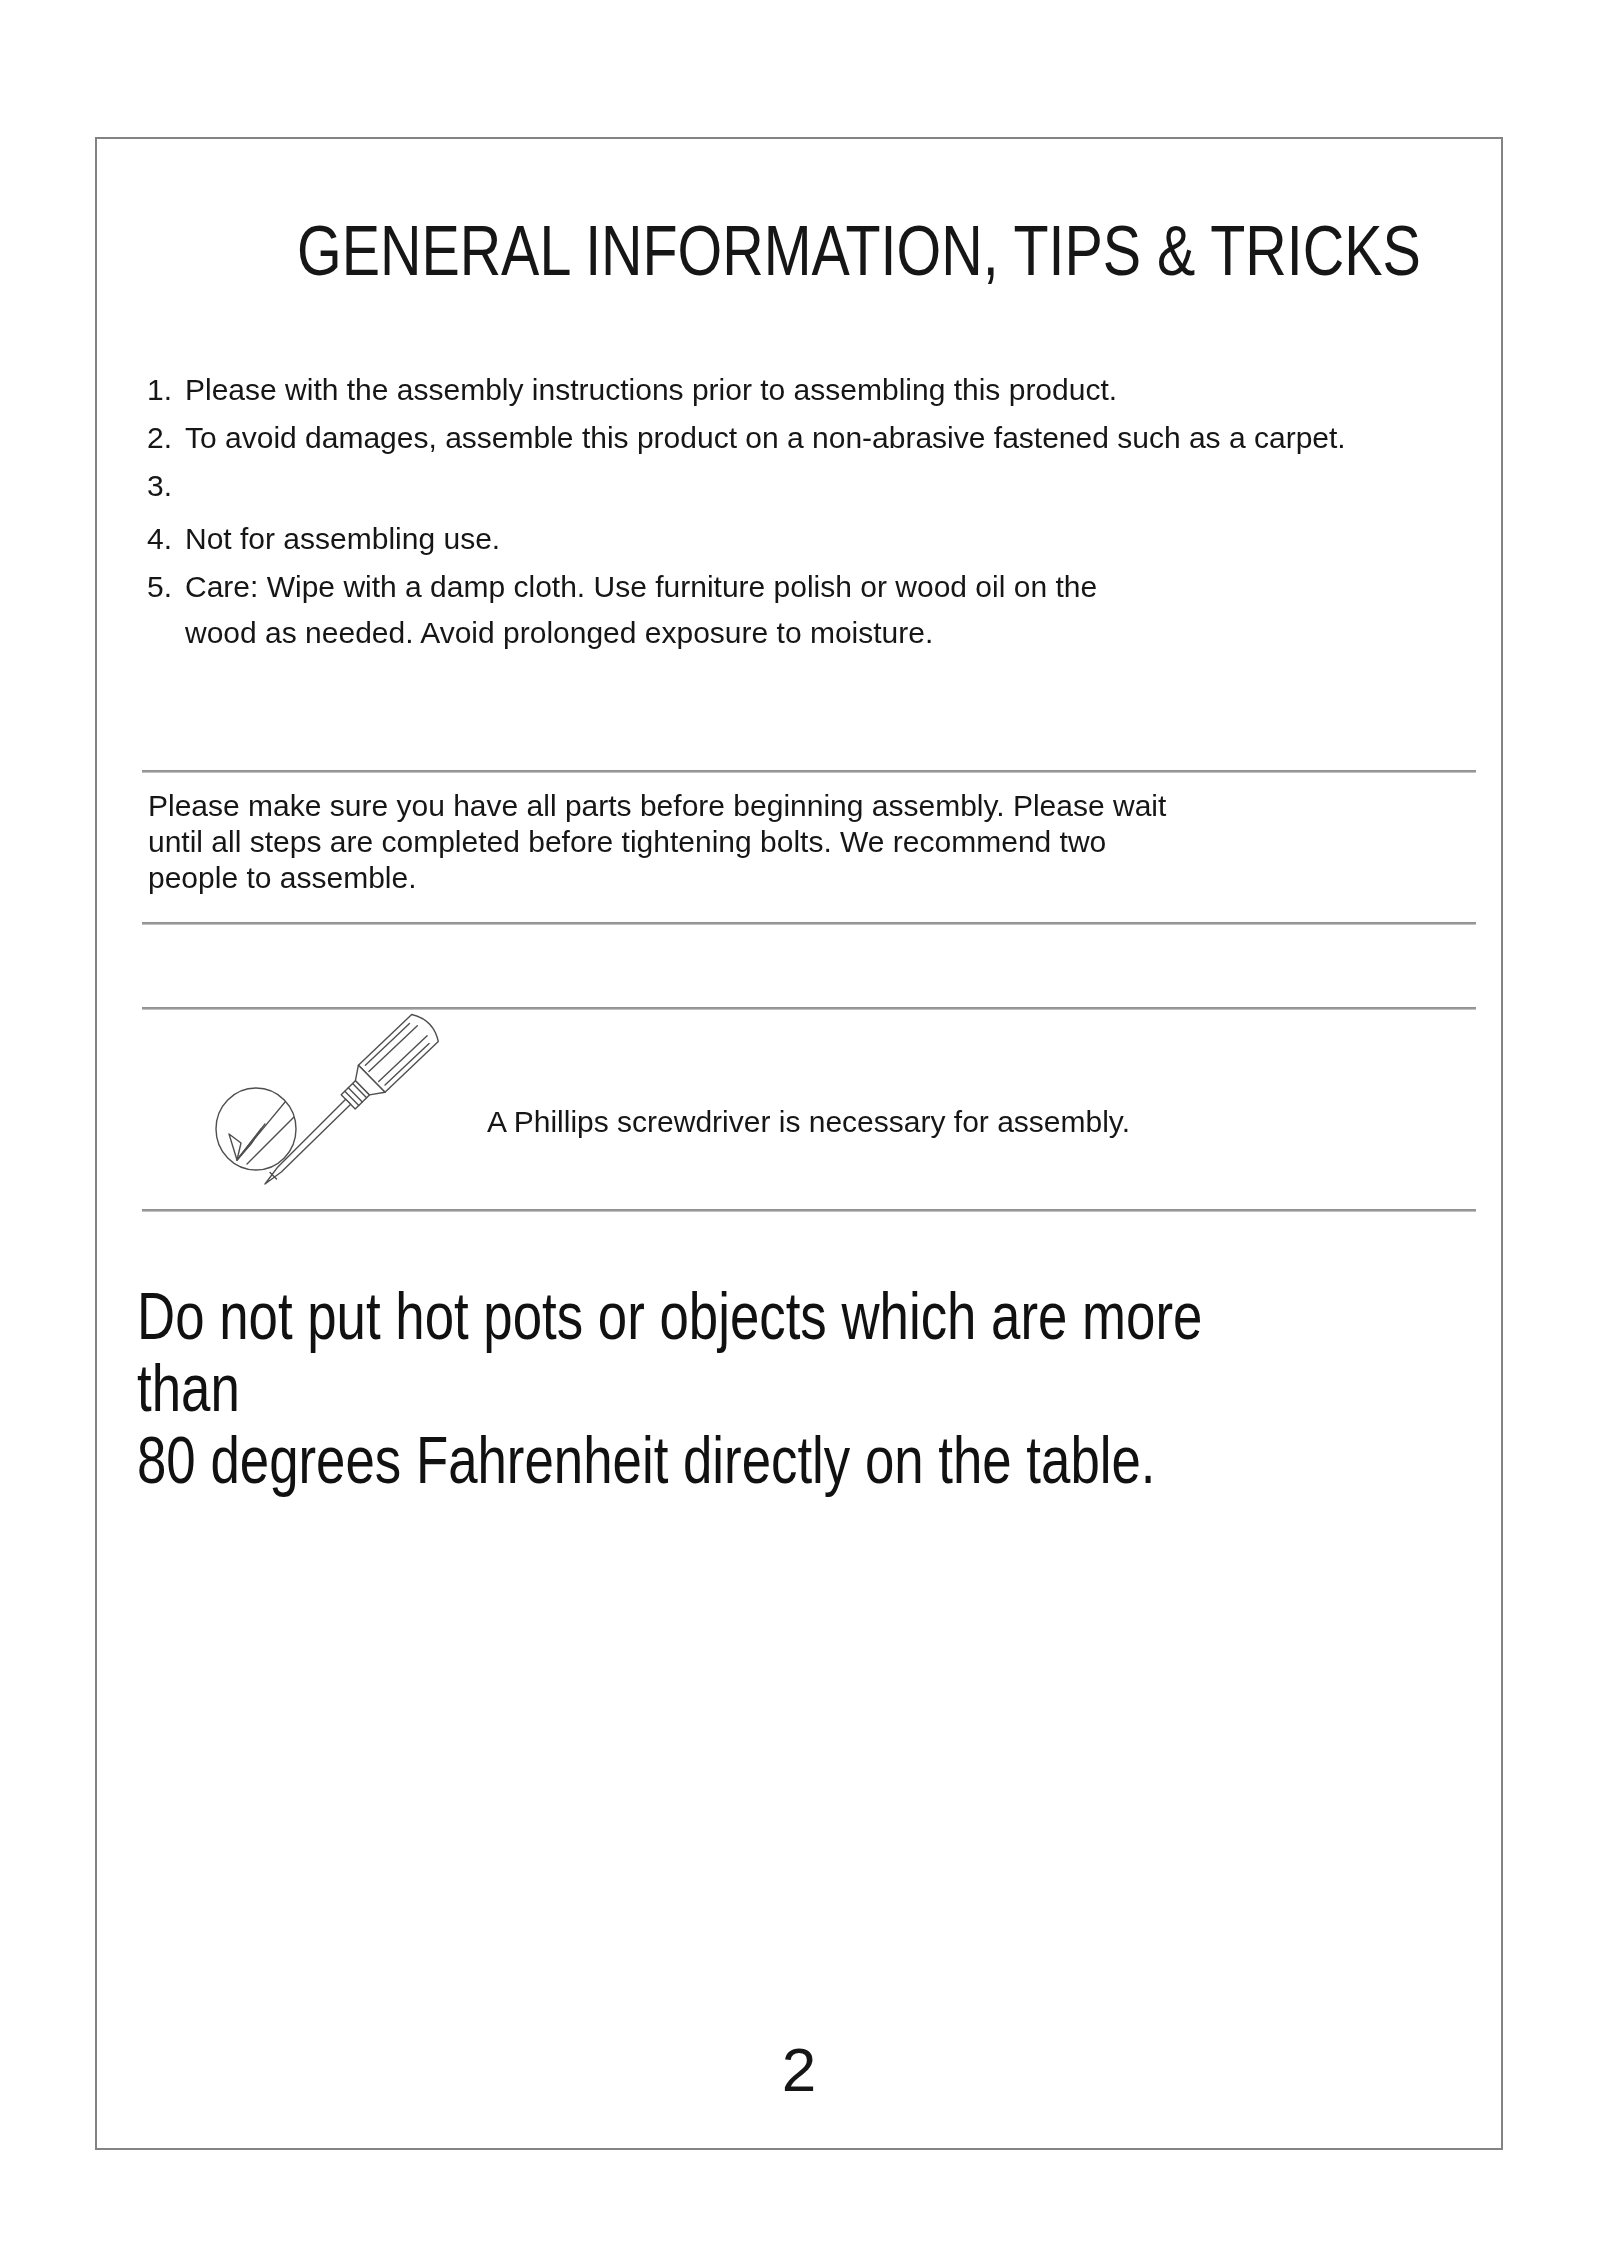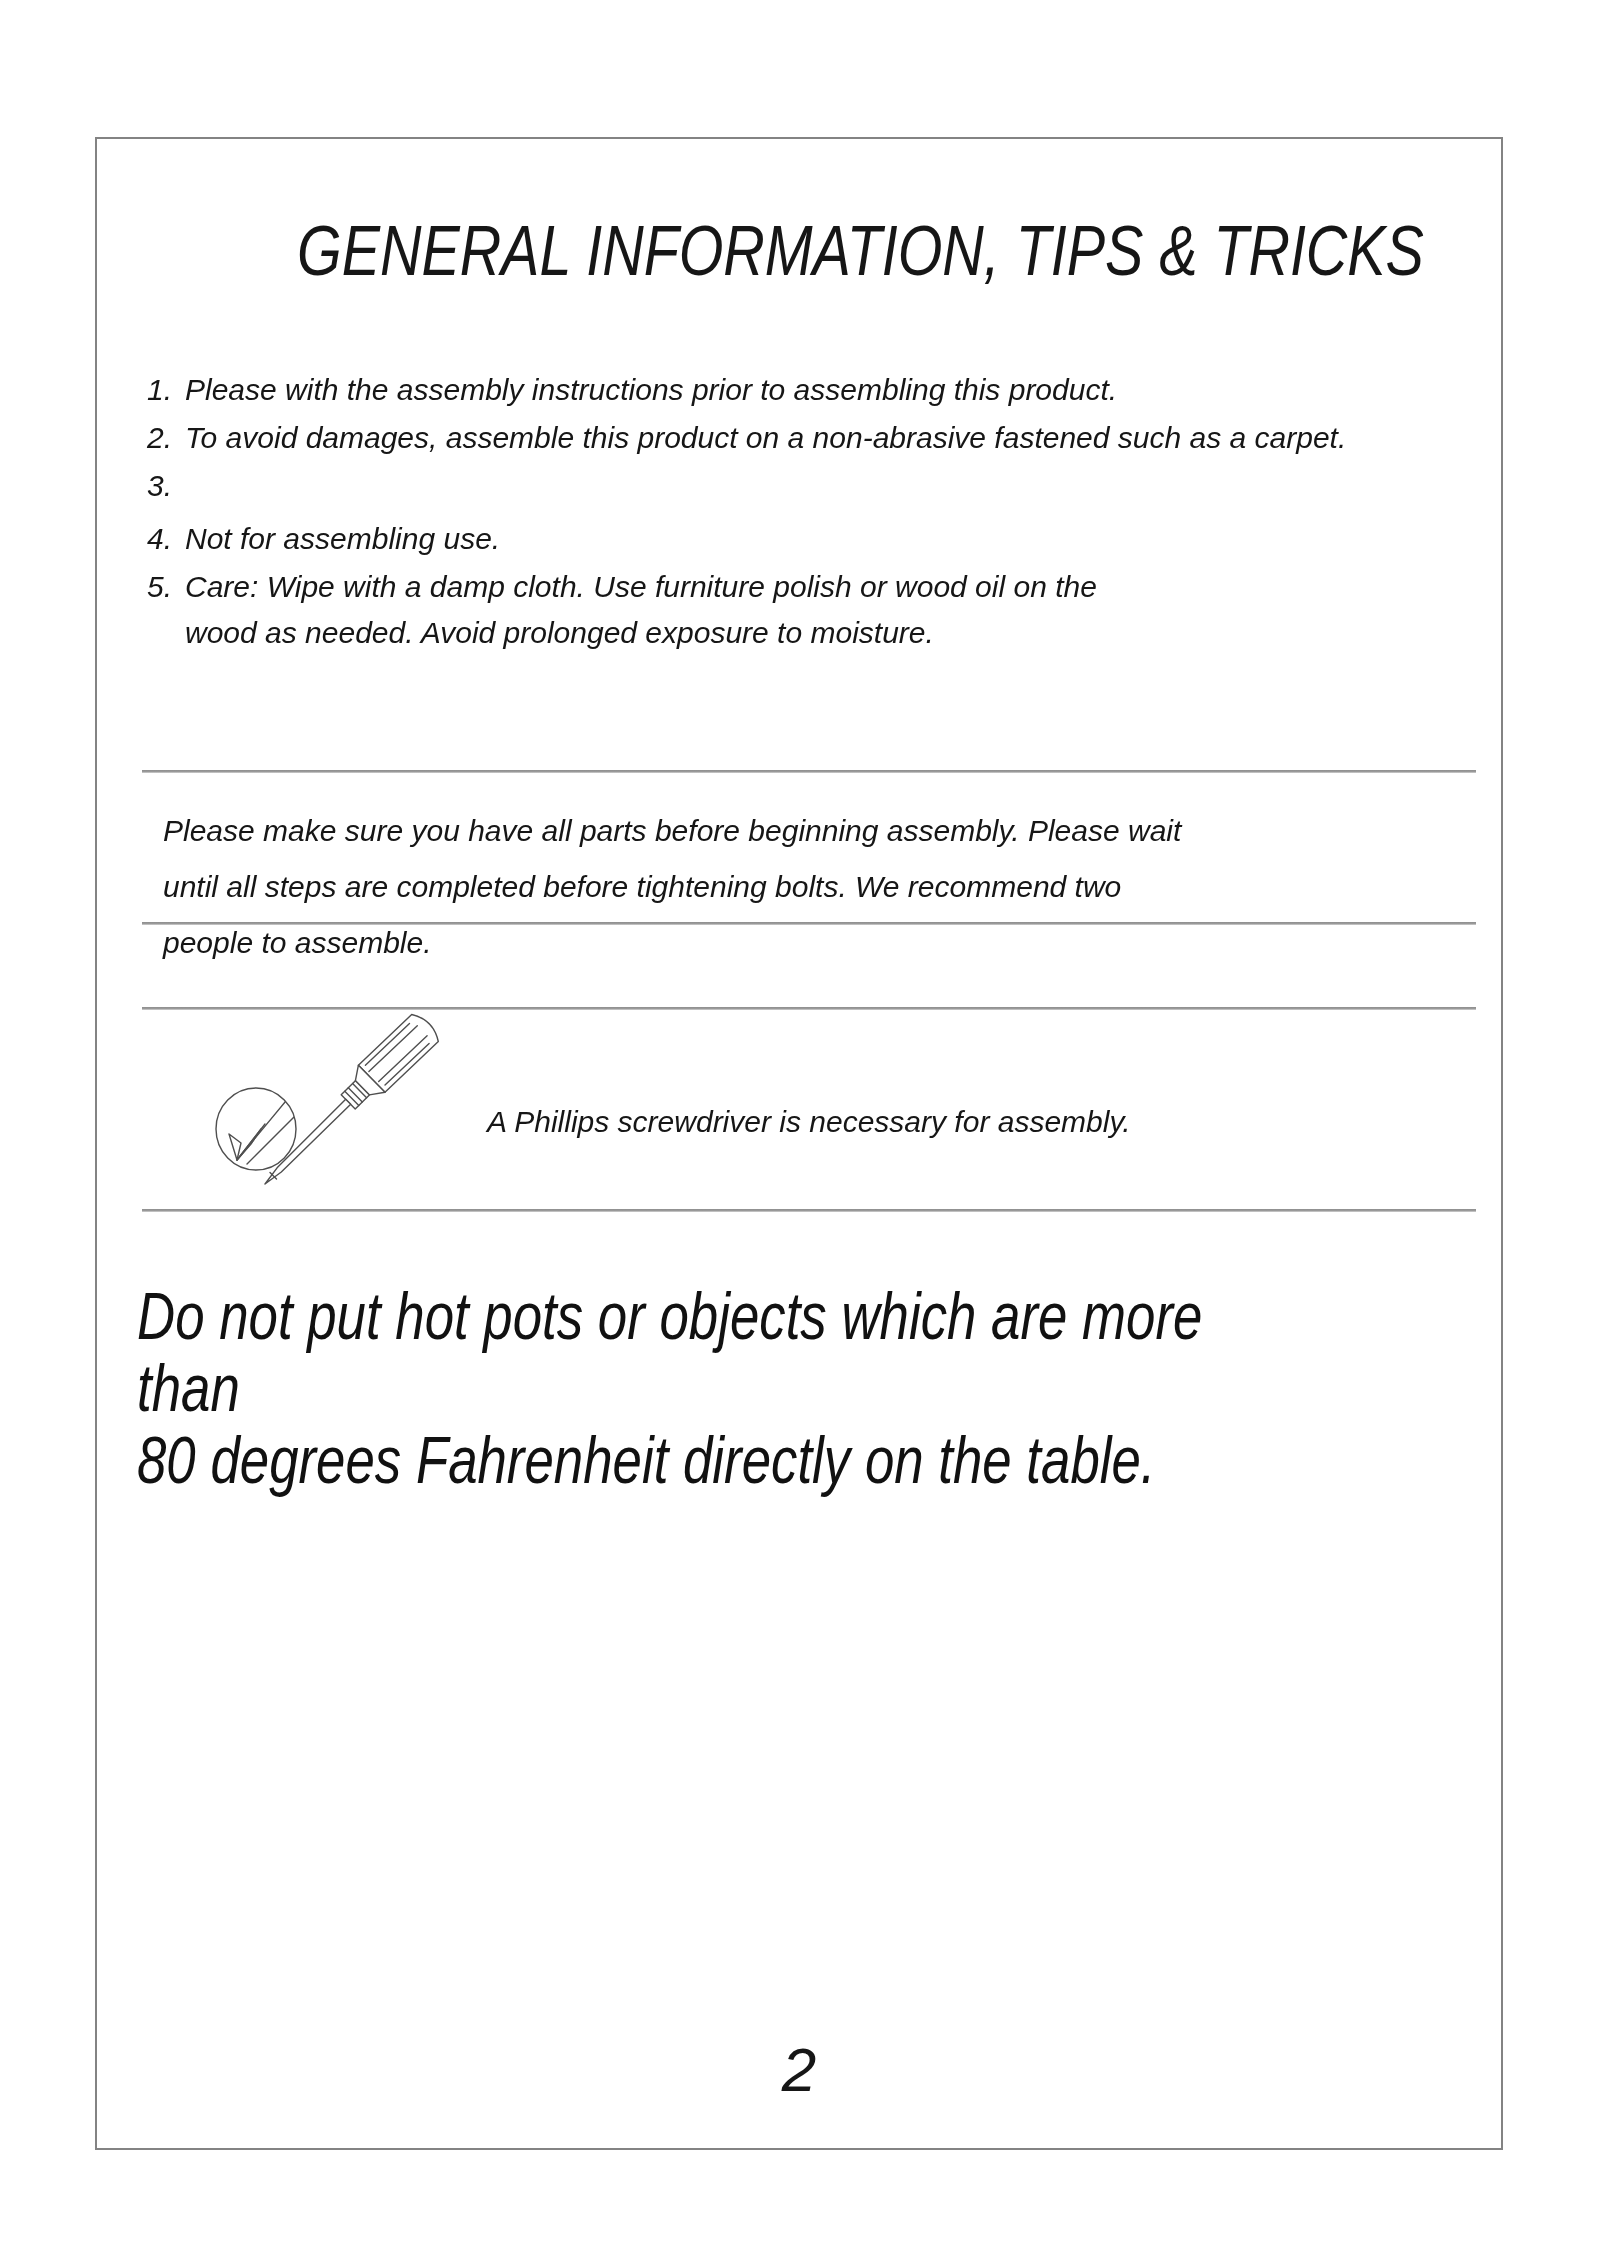--- a/index.html
+++ b/index.html
@@ -20,21 +20,20 @@
   }
   .page {
     position: absolute;
     left: 95px;
     top: 137px;
     width: 1408px;
     height: 2013px;
     box-sizing: border-box;
     border: 2px solid #838383;
     background: #ffffff;
-    font-style: italic;
   }
   .title {
     position: absolute;
     left: 200px;
     top: 77px;
     margin: 0;
     font-size: 70px;
     line-height: 70px;
     font-weight: 400;
     letter-spacing: 0px;
@@ -73,23 +72,23 @@
     background: linear-gradient(to bottom, #8e8e8e 0%, #9a9a9a 55%, #d6d6d6 100%);
   }
   .rule-1 { top: 631px; }
   .rule-2 { top: 783px; }
   .rule-3 { top: 868px; }
   .rule-4 { top: 1070px; }
   .note {
     position: absolute;
     left: 50px;
     top: 648px;
-    margin: 16px;
+    margin: 1px;
     font-size: 30px;
-    line-height: 56px;
+    line-height: 36px;
     white-space: pre-line;
     color: #161616;
   }
   .tool-figure {
     position: absolute;
     left: 40px;
     top: 873px;
     width: 320px;
     height: 205px;
   }

